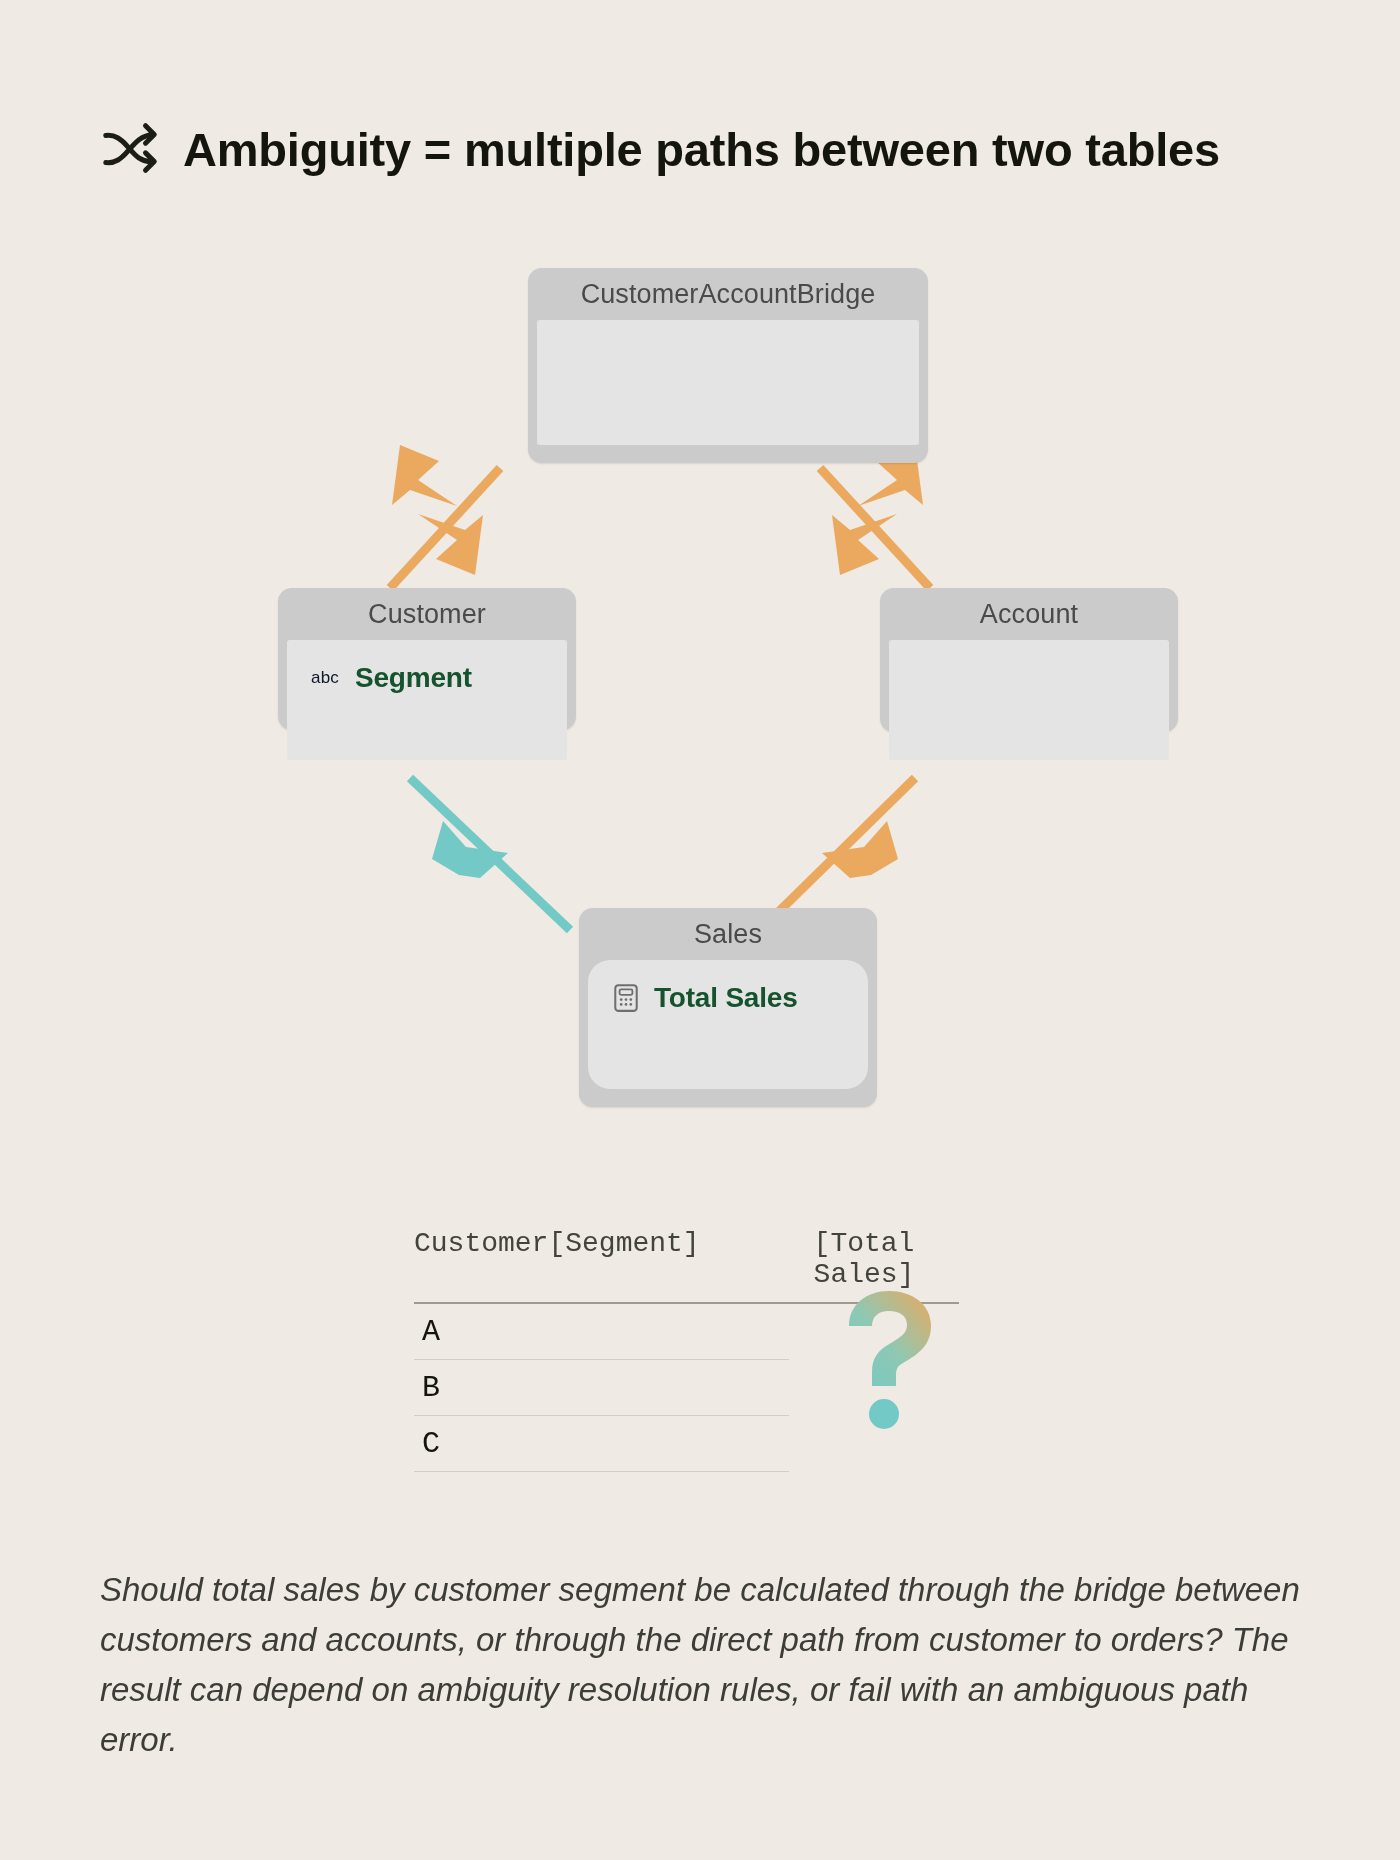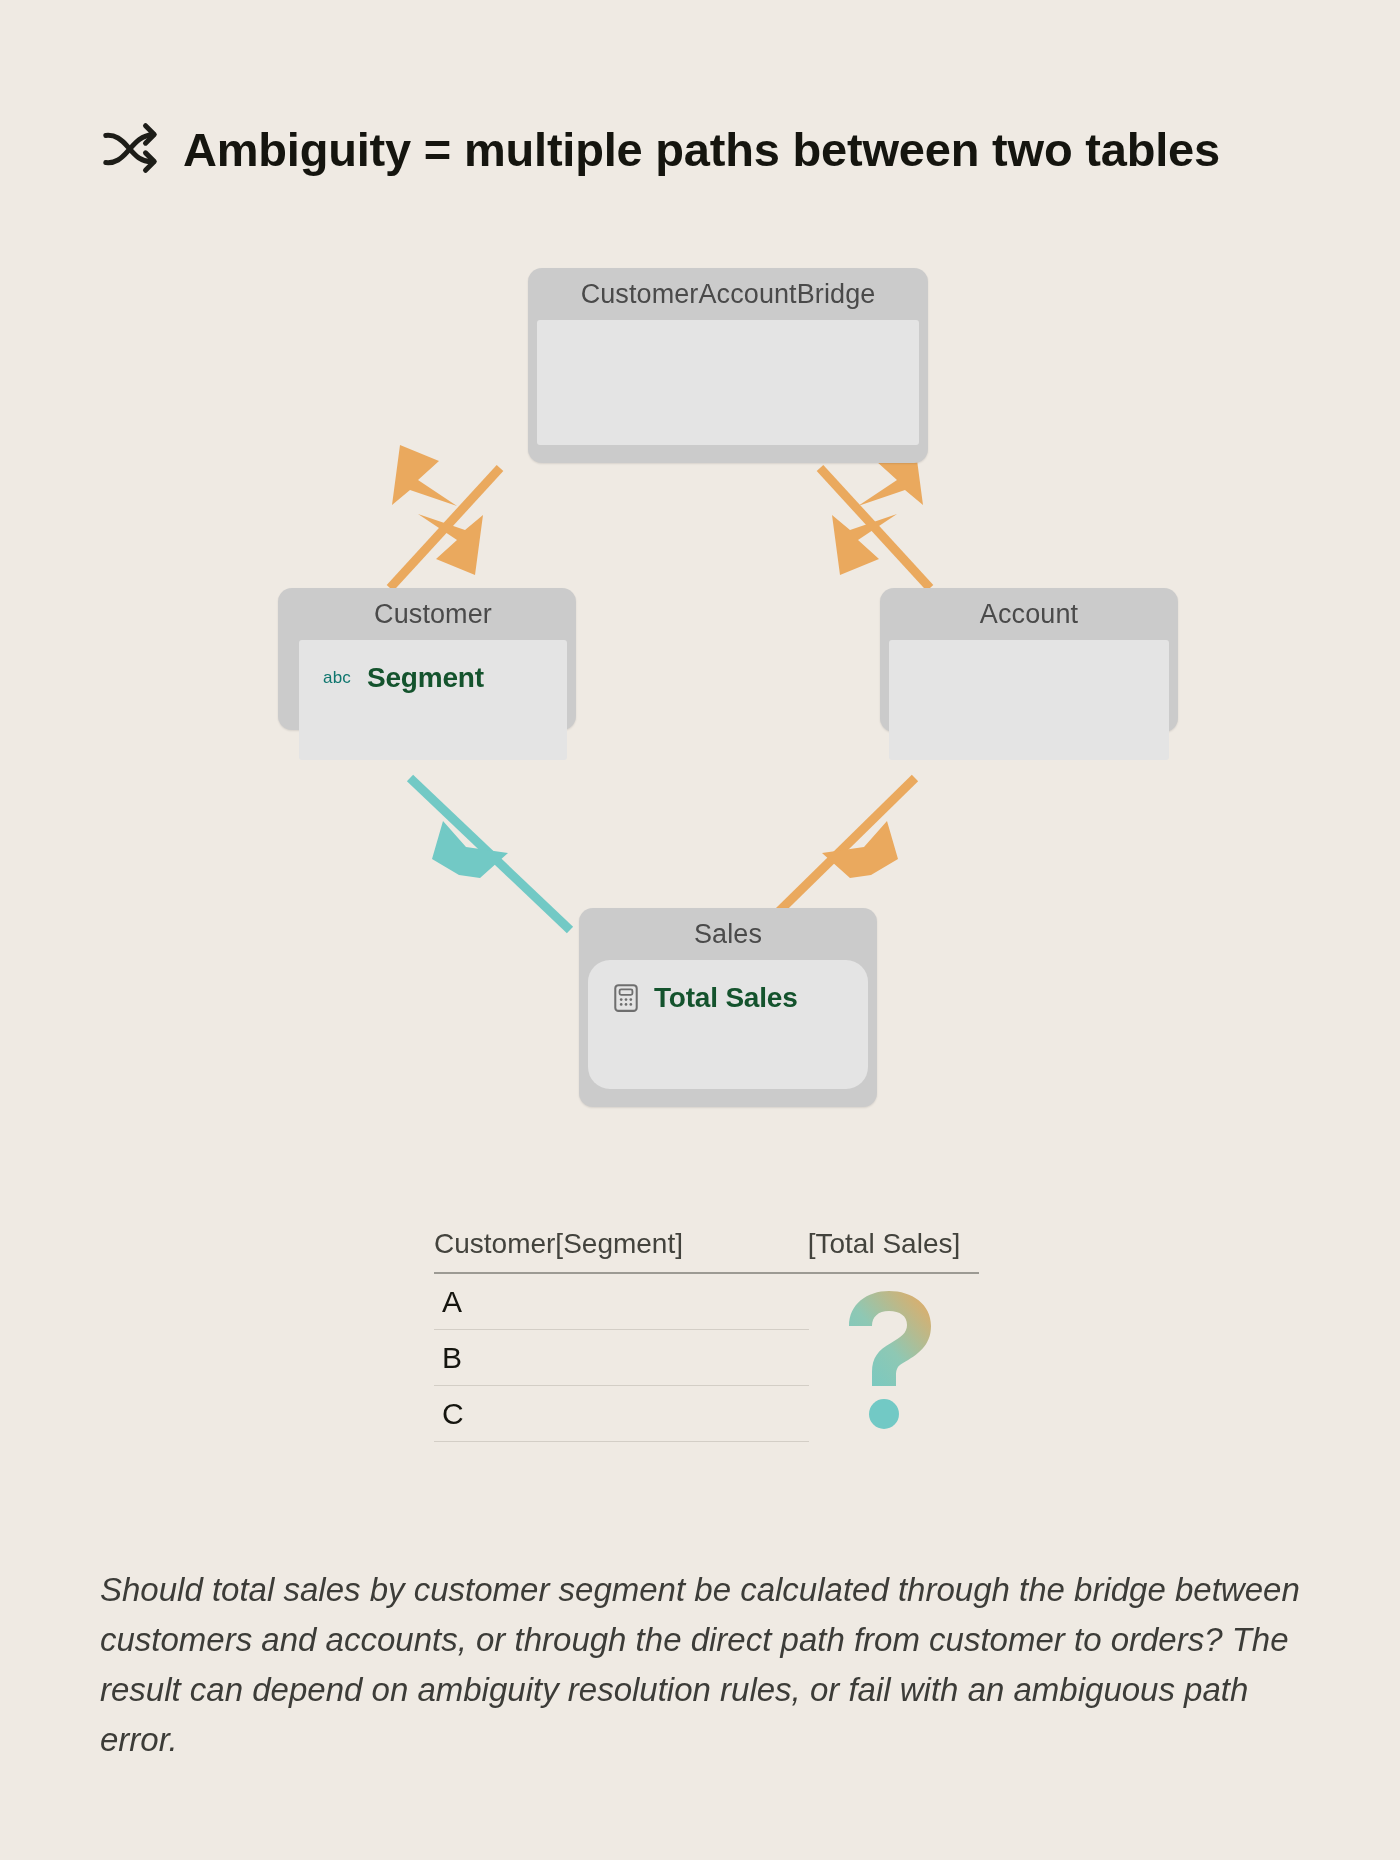--- a/index.html
+++ b/index.html
@@ -84,21 +84,21 @@
   }
 
   .field-row {
     display: flex;
     align-items: center;
     gap: 14px;
     padding: 6px 0 6px 24px;
   }
   .field-icon-abc {
     font-size: 17px;
-    color: #0f766e;
+    color: #0f172a;
     font-weight: 400;
     letter-spacing: 0.2px;
     width: 30px;
     text-align: left;
   }
   .field-icon-calc {
     width: 28px;
     height: 30px;
     flex: none;
     display: block;
@@ -107,23 +107,24 @@
     font-size: 28px;
     color: #14532d;
     font-weight: 600;
     letter-spacing: -0.2px;
     text-align: center;
   }
 
   
   .result-table {
     position: absolute;
-    left: 434px;
+    left: 414px;
     top: 1228px;
     width: 545px;
+    font-family: Liberation Mono, monospace;
   }
   .rt-head {
     display: flex;
     align-items: baseline;
     font-size: 28px;
     color: #43433d;
     padding-bottom: 12px;
     border-bottom: 2px solid #9c9a93;
   }
   .rt-head .rt-c1 { width: 355px; }
@@ -207,21 +208,21 @@
       <line x1="915" y1="778" x2="760" y2="930" stroke="#eaa95e" stroke-width="9"></line>
       <path d="M570,880 L528,874 L505,848 L494,886 L521,902 L542,905 Z" fill="#eaa95e" transform="translate(1392,-27) scale(-1,1)"></path>
     </g>
   </svg>
 
   <div class="table-card" style="left:500px; top:268px; width:400px; height:195px;">
     <div class="table-title">CustomerAccountBridge</div>
     <div class="table-body" style="height:125px;"></div>
   </div>
 
-  <div class="table-card" style="left:250px; top:588px; width:298px; height:142px;padding-left:12px;">
+  <div class="table-card" style="left:250px; top:588px; width:298px; height:142px;">
     <div class="table-title">Customer</div>
     <div class="table-body" style="height:120px;">
       <div class="field-row">
         <span class="field-icon-abc">abc</span>
         <span class="field-label">Segment</span>
       </div>
     </div>
   </div>
 
   <div class="table-card" style="left:852px; top:588px; width:298px; height:144px;">

